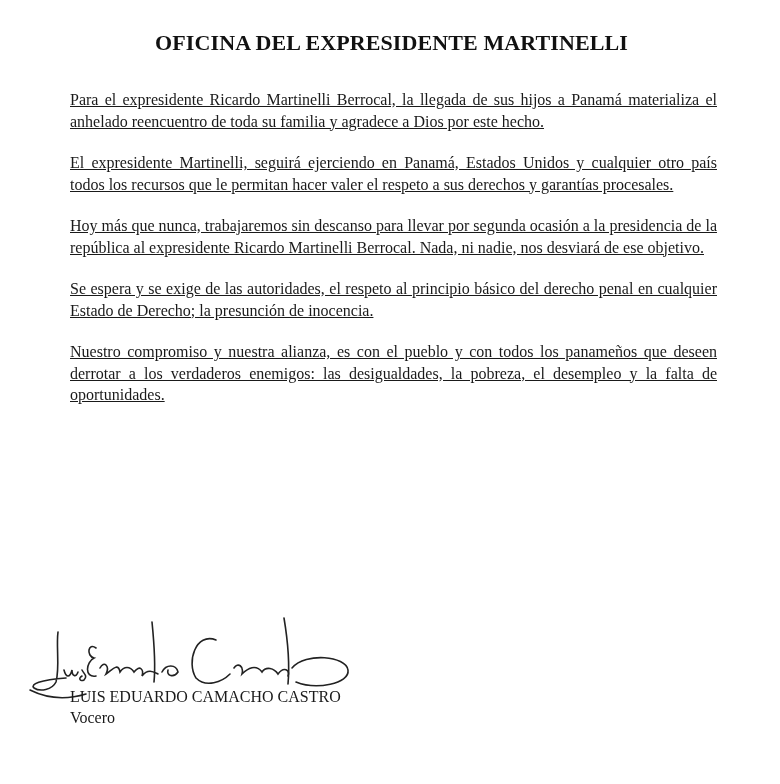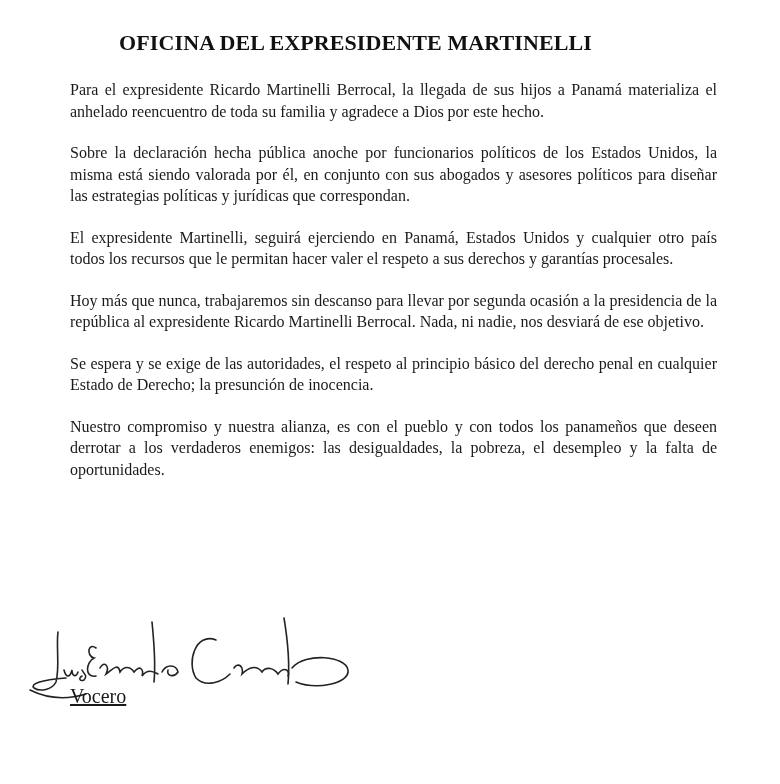--- a/index.html
+++ b/index.html
@@ -1,35 +1,34 @@
 <!DOCTYPE html>
 <html><head>
 <meta charset="utf-8">
 <style>
   html, body { margin:0; padding:0; background:#ffffff; }
   body { width:780px; height:784px; position:relative; overflow:hidden;
          font-family:"Liberation Serif", serif; color:#1a1a1a; }
   .title { position:absolute; top:30px; left:0; width:711px; text-align:center;
-           font-weight:bold; font-size:22px; letter-spacing:0.1px; color:#111; }
-  .body { position:absolute; left:70px; top:79px; width:647px; }
+           font-weight:bold; font-size:22px; letter-spacing:0.1px; color:#111;padding-left:36px; }
+  .body { position:absolute; left:70px; top:89px; width:647px;text-decoration:underline; }
   .para { font-size:16px; line-height:21.5px; text-align:justify; margin:0 0 20px 0; }
   .para.last { margin-bottom:12px; }
   .sig-block { position:absolute; left:70px; top:686px; }
   .sig-name { font-size:16px; line-height:21px; }
-  .sig-role { font-size:20px; line-height:21px;text-decoration:underline; }
+  .sig-role { font-size:16px; line-height:21px; }
   .signature { position:absolute; left:26px; top:612px; width:340px; height:90px; pointer-events:none; }
 </style>
 </head>
 <body>
 
 <div class="title">OFICINA DEL EXPRESIDENTE MARTINELLI</div>
 
 <div class="body">
   <p class="para">Para el expresidente Ricardo Martinelli Berrocal, la llegada de sus hijos a Panamá materializa el anhelado reencuentro de toda su familia y agradece a Dios por este hecho.</p>
-  <p class="para">Sobre la declaración hecha pública anoche por funcionarios políticos de los Estados Unidos, la misma está siendo valorada por él, en conjunto con sus abogados y asesores políticos para diseñar las estrategias políticas y jurídicas que correspondan.</p>
   <p class="para">El expresidente Martinelli, seguirá ejerciendo en Panamá, Estados Unidos y cualquier otro país todos los recursos que le permitan hacer valer el respeto a sus derechos y garantías procesales.</p>
   <p class="para">Hoy más que nunca, trabajaremos sin descanso para llevar por segunda ocasión a la presidencia de la república al expresidente Ricardo Martinelli Berrocal. Nada, ni nadie, nos desviará de ese objetivo.</p>
   <p class="para">Se espera y se exige de las autoridades, el respeto al principio básico del derecho penal en cualquier Estado de Derecho; la presunción de inocencia.</p>
   <p class="para last">Nuestro compromiso y nuestra alianza, es con el pueblo y con todos los panameños que deseen derrotar a los verdaderos enemigos: las desigualdades, la pobreza, el desempleo y la falta de oportunidades.</p>
 </div>
 
 <svg class="signature" viewBox="0 0 340 90" fill="none" stroke="#222" stroke-width="1.6" stroke-linecap="round">
   <path d="M32 20 C30 35, 34 55, 30 70 C26 78, 14 80, 8 76 C4 72, 14 68, 40 66"></path>
   <path d="M38 58 C40 66, 44 66, 46 58 C46 64, 50 66, 52 60"></path>
   <path d="M56 58 C58 62, 62 64, 58 68 C54 70, 52 66, 56 64"></path>
@@ -38,14 +37,15 @@
   <path d="M126 10 C128 30, 130 50, 128 70"></path>
   <path d="M136 60 C140 52, 150 52, 152 60 C148 66, 140 64, 142 58"></path>
   <path d="M190 28 C170 20, 160 50, 170 66 C180 76, 196 70, 204 62"></path>
   <path d="M208 56 C212 50, 218 54, 216 62 C222 56, 230 52, 236 60 C240 54, 248 56, 252 62 C258 54, 264 58, 262 64"></path>
   <path d="M258 6 C262 30, 264 50, 262 72"></path>
   <path d="M266 56 C280 40, 320 44, 322 58 C324 72, 290 78, 270 70"></path>
   <path d="M4 78 C20 86, 40 88, 60 82"></path>
 </svg>
 
 <div class="sig-block">
+  <div class="sig-name">LUIS EDUARDO CAMACHO CASTRO</div>
   <div class="sig-role">Vocero</div>
 </div>
 
 </body></html>

